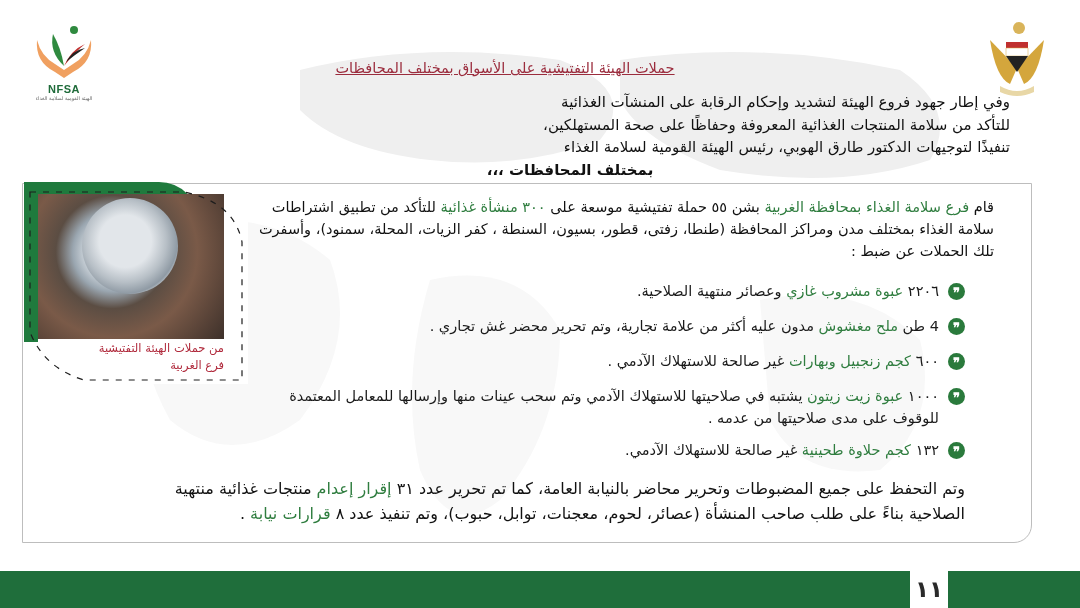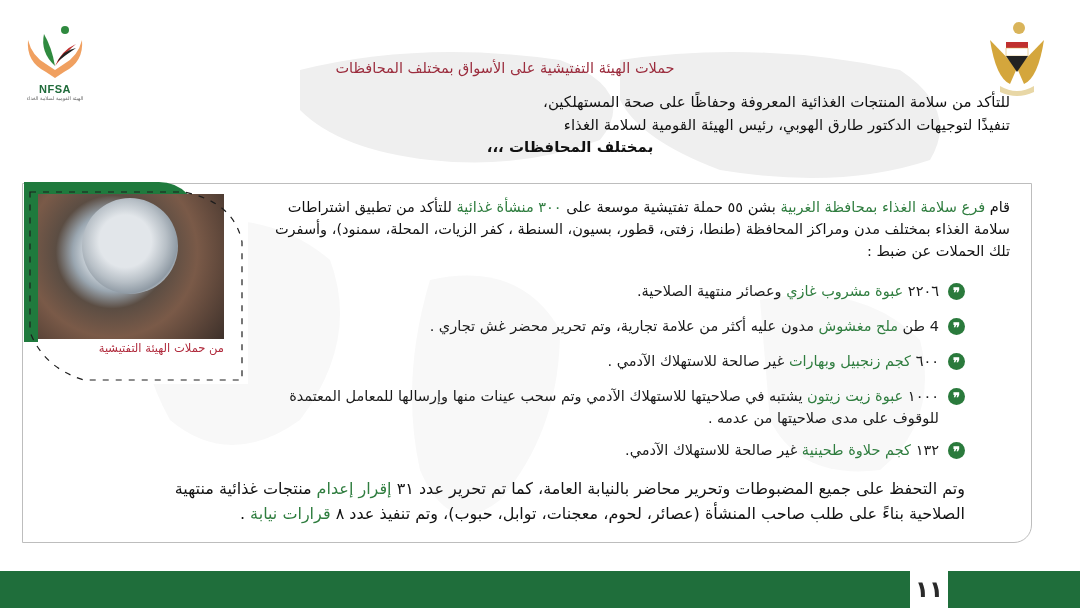--- a/index.html
+++ b/index.html
@@ -2,41 +2,41 @@
 <html><head>
 <meta charset="utf-8">
 <style>
   * { box-sizing: border-box; margin: 0; padding: 0; }
   html, body { width: 1080px; height: 608px; overflow: hidden; background: #ffffff; }
   body { position: relative; font-family: "DejaVu Sans", sans-serif; color: #1a1a1a; }
 
   .map-bg { position: absolute; inset: 0; pointer-events: none; }
 
   
-  .logo-nfsa { position: absolute; left: 15px; top: 22px; width: 80px; height: 88px; text-align: center; }
+  .logo-nfsa { position: absolute; left: 24px; top: 22px; width: 80px; height: 88px; text-align: center; }
   .logo-nfsa svg { width: 66px; height: 60px; display: block; margin: 0 auto; }
   .nfsa-abbr { font-family: "Liberation Sans", sans-serif; font-weight: bold; font-size: 11px; color: #1f6b3a; letter-spacing: 0.5px; display: block; margin-top: 1px; }
   .nfsa-name { font-size: 5px; color: #666; display: block; direction: rtl; white-space: nowrap; }
 
   .logo-eagle { position: absolute; left: 986px; top: 18px; width: 62px; height: 82px; }
   .logo-eagle svg { width: 100%; height: 100%; }
 
   
   .title { position: absolute; left: 280px; top: 60px; width: 450px; direction: rtl; text-align: center;
-           font-size: 14.5px; color: #9b2c3d; font-weight: normal; }
+           font-size: 14.5px; color: #9b2c3d; font-weight: normal; text-decoration: underline; }
   .intro { position: absolute; left: 240px; top: 91px; width: 770px; direction: rtl; text-align: right;
            font-size: 15px; line-height: 22.5px; color: #111; }
   .intro p { margin: 0; }
   .intro .last-line { text-align: center; padding-right: 110px; font-weight: bold; }
 
   
   .content-box { position: absolute; left: 22px; top: 183px; width: 1010px; height: 360px;
                  border: 1px solid #bdbdbd; border-bottom-right-radius: 18px; background: rgba(255,255,255,0.55); }
 
-  .body-text { position: absolute; left: 250px; top: 196px; width: 760px; direction: rtl; text-align: right;
+  .body-text { position: absolute; left: 234px; top: 196px; width: 760px; direction: rtl; text-align: right;
                font-size: 14.5px; line-height: 22px; color: #111; }
   .hl { color: #2f7d3f; }
 
   .bullets { position: absolute; left: 240px; top: 280px; width: 725px; direction: rtl; list-style: none; }
   .bullets li { position: relative; padding-right: 26px; font-size: 14.5px; line-height: 22px; margin-bottom: 13px; text-align: right; }
   .bullets li.tight { margin-bottom: 10px; }
   .bullet-icon { position: absolute; right: 0; top: 3px; width: 17px; height: 17px; border-radius: 50%;
                  background: #2a7a3c; color: #fff; font-size: 13px; line-height: 19px; text-align: center; font-family: "DejaVu Serif", serif; font-weight: bold; }
 
   .closing { position: absolute; left: 150px; top: 476px; width: 815px; direction: rtl; text-align: right;
@@ -92,35 +92,37 @@
     <path d="M20 24 L42 24 L42 30 L20 30 Z" fill="#c0302f"></path>
     <path d="M20 30 L42 30 L42 38 L20 38 Z" fill="#ffffff" stroke="#d4a63c" stroke-width="0.5"></path>
     <path d="M20 38 L42 38 L31 54 Z" fill="#222"></path>
     <path d="M14 68 Q31 78 48 68 L48 74 Q31 82 14 74 Z" fill="#e8d7a6"></path>
   </svg>
 </div>
 
 <h1 class="title">حملات الهيئة التفتيشية على الأسواق بمختلف المحافظات</h1>
 
 <div class="intro">
+  <p>وفي إطار جهود فروع الهيئة لتشديد وإحكام الرقابة على المنشآت الغذائية</p>
   <p>للتأكد من سلامة المنتجات الغذائية المعروفة وحفاظًا على صحة المستهلكين،</p>
   <p>تنفيذًا لتوجيهات الدكتور طارق الهوبي، رئيس الهيئة القومية لسلامة الغذاء</p>
   <p class="last-line">بمختلف المحافظات ،،،</p>
 </div>
 
 <div class="content-box"></div>
 
 <div class="photo-frame">
   <div class="photo-green"></div>
   <div class="photo-card"></div>
   <div class="photo-img">
     <div class="can"></div>
   </div>
   <div class="caption">
     <div>من حملات الهيئة التفتيشية</div>
+    <div>فرع الغربية</div>
   </div>
   <svg class="dash-frame" viewBox="0 0 225 200">
     <path d="M6 10 L160 10 Q210 20 218 60 L218 198 L60 198 Q20 186 6 150 Z" fill="none" stroke="#1d1d1d" stroke-width="1.2" stroke-dasharray="6 7"></path>
   </svg>
 </div>
 
 <div class="body-text">
   <span>قام </span><span class="hl">فرع سلامة الغذاء بمحافظة الغربية</span><span> بشن ٥٥ حملة تفتيشية موسعة على </span><span class="hl">٣٠٠ منشأة غذائية</span><span> للتأكد من تطبيق اشتراطات سلامة الغذاء بمختلف مدن ومراكز المحافظة (طنطا، زفتى، قطور، بسيون، السنطة ، كفر الزيات، المحلة، سمنود)، وأسفرت تلك الحملات عن ضبط :</span>
 </div>
 

